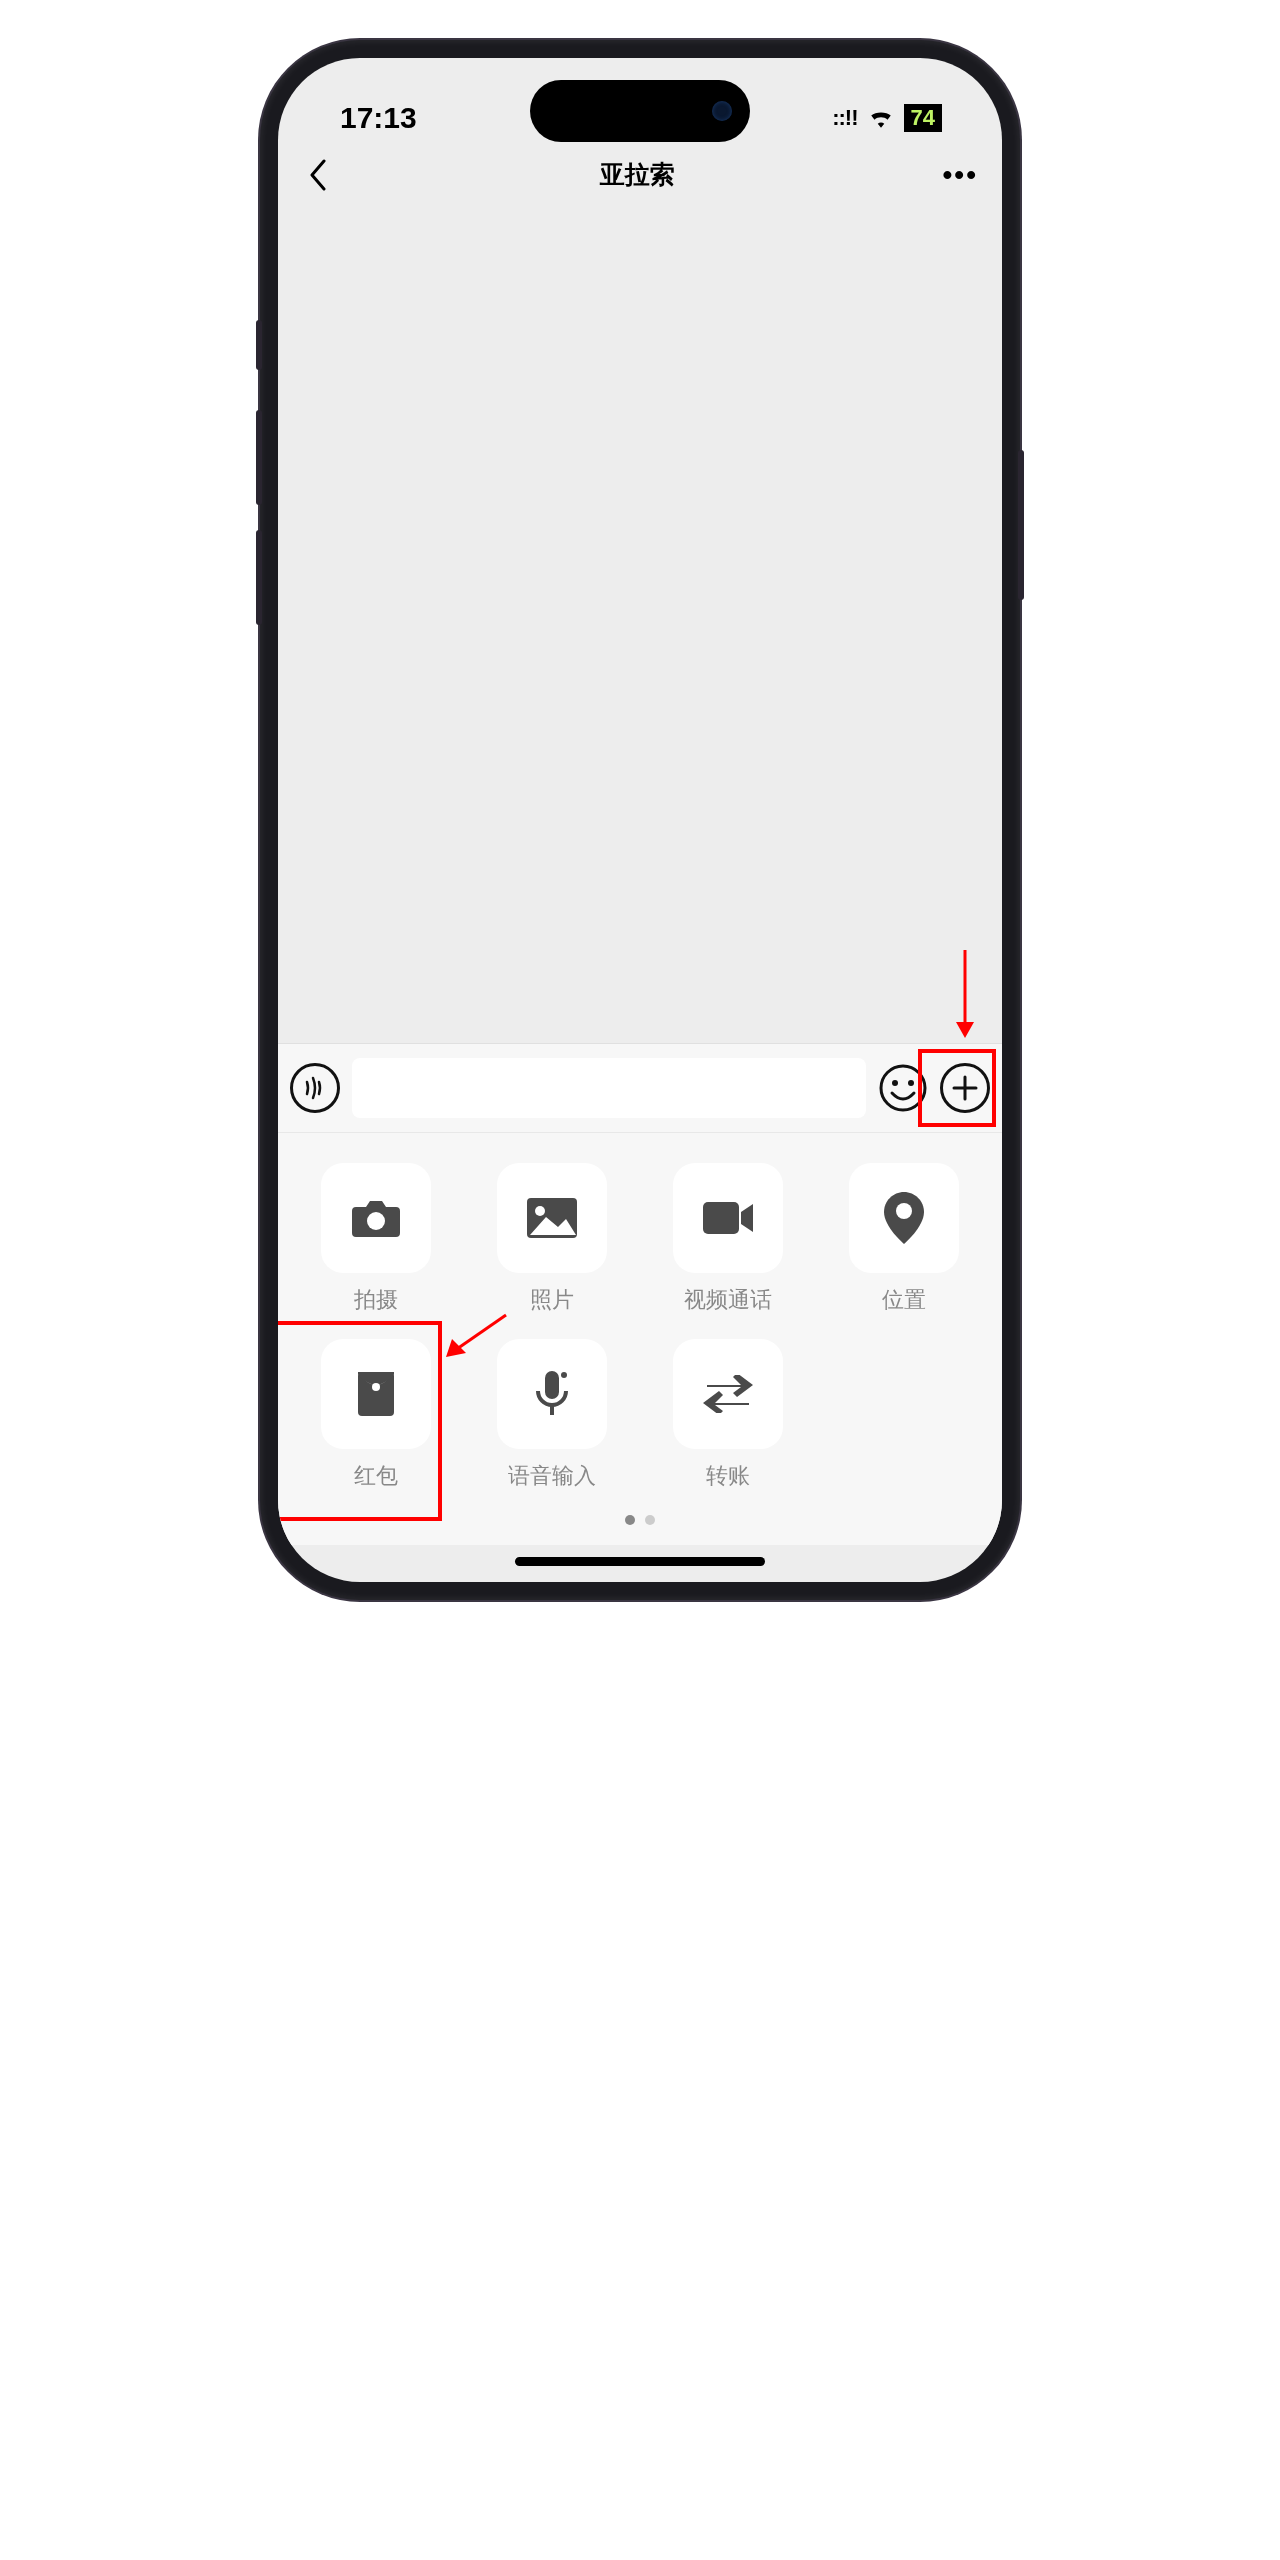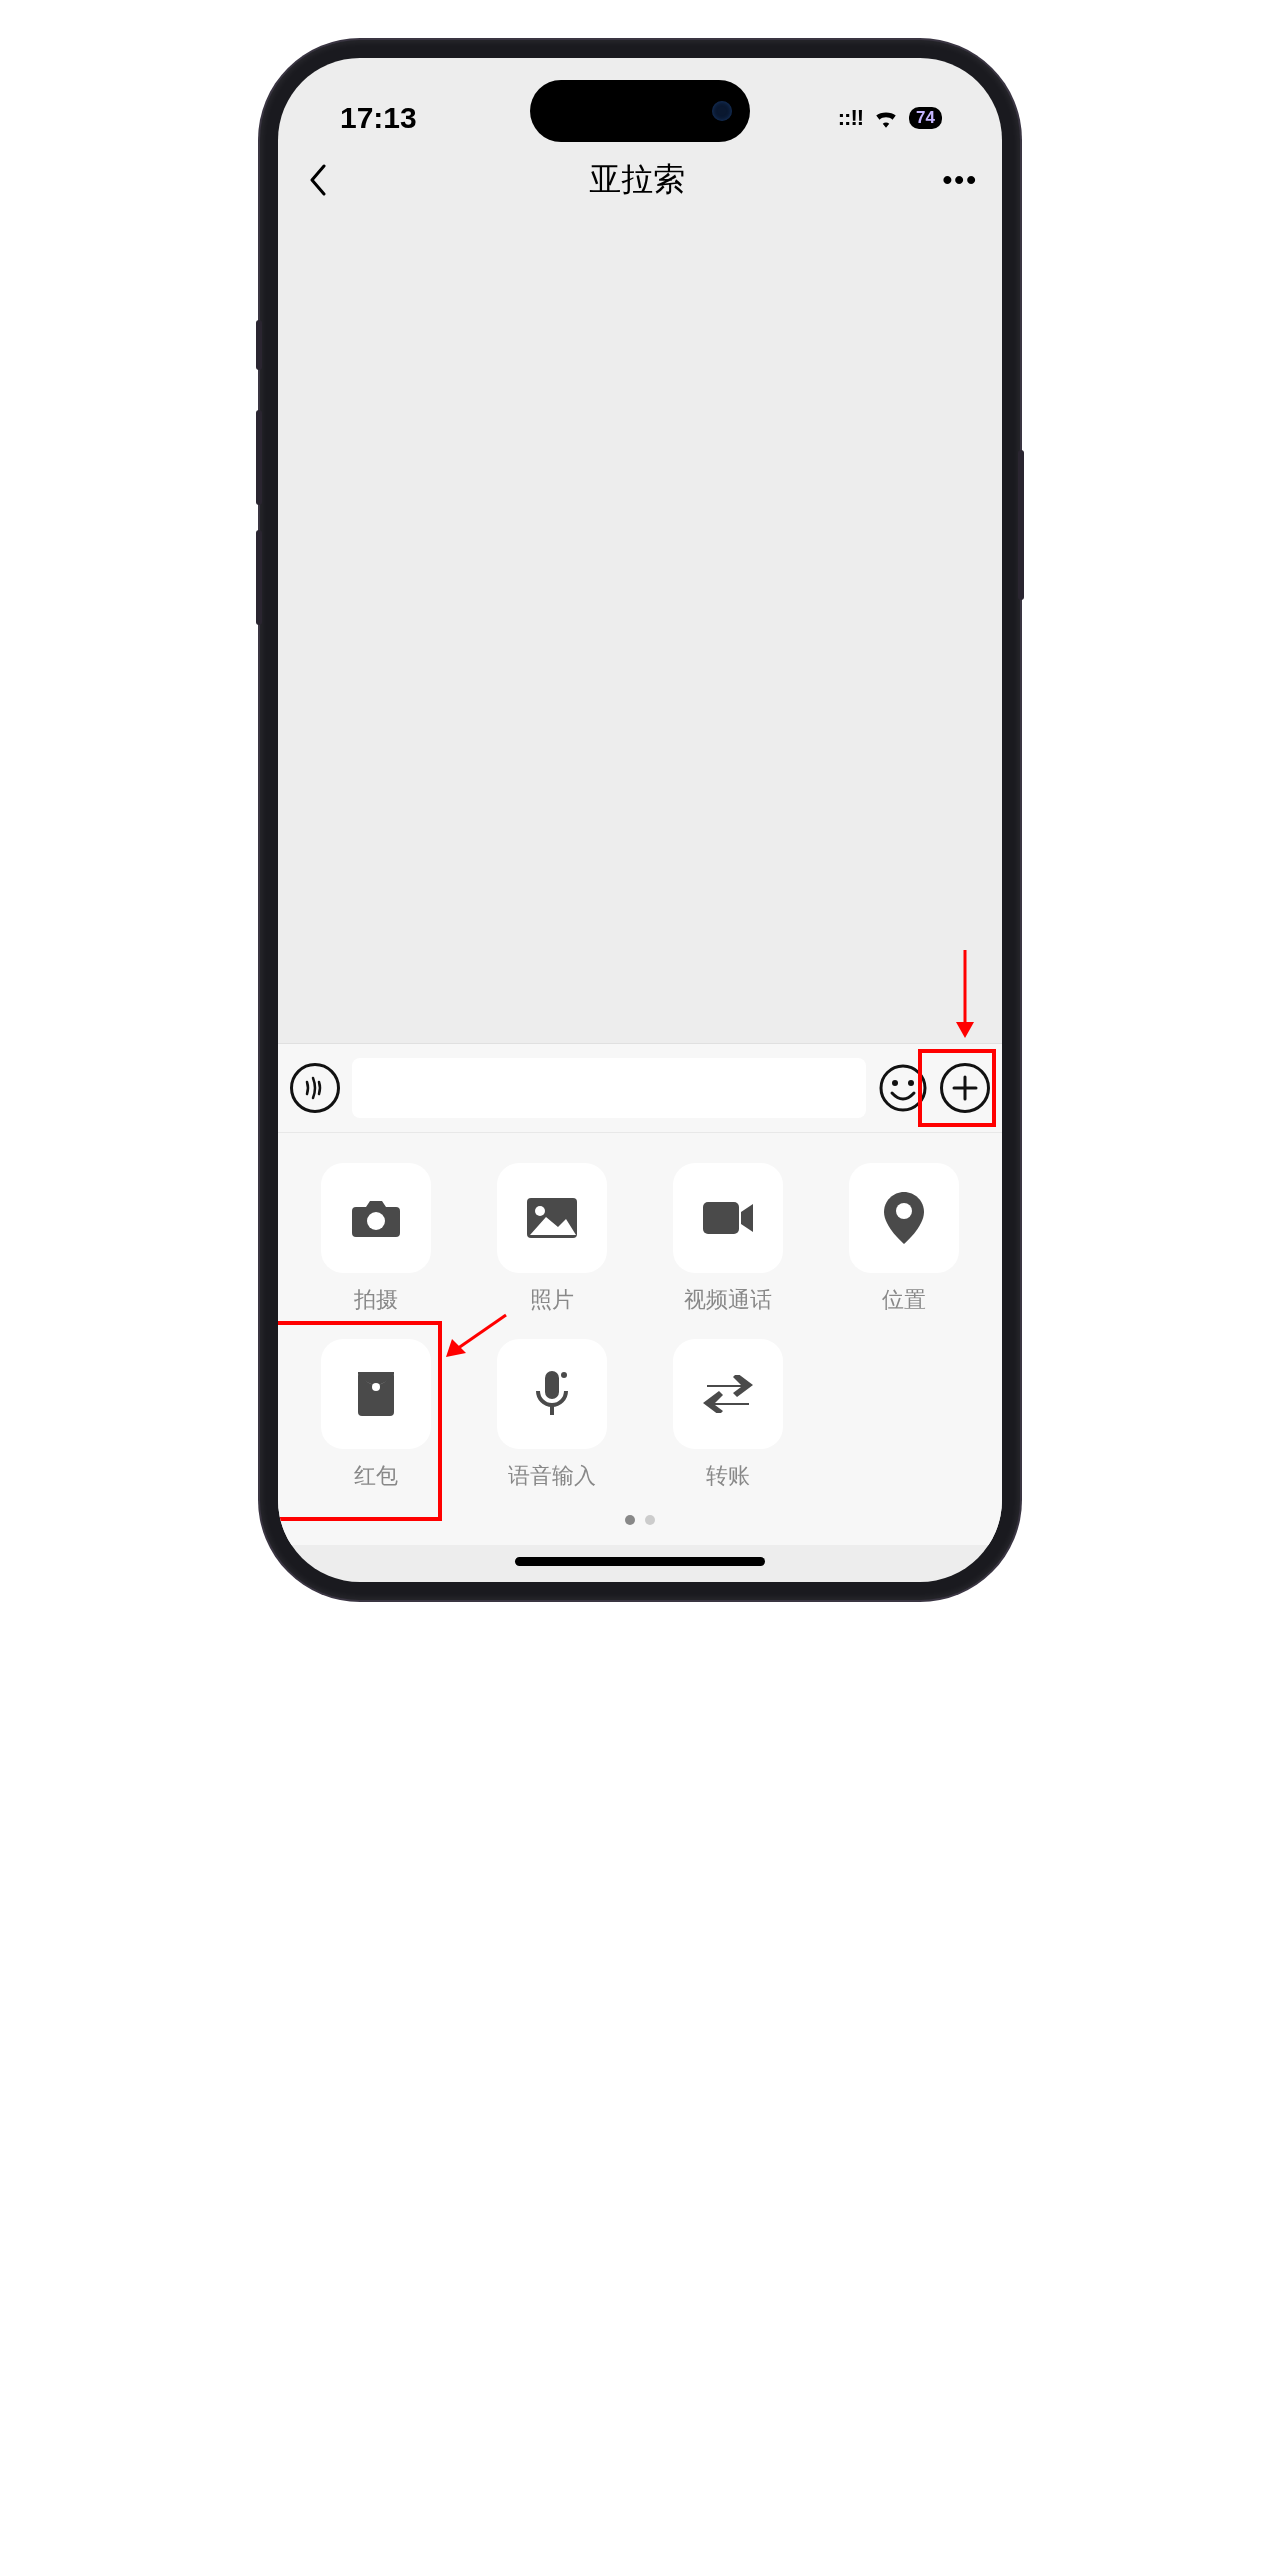--- a/index.html
+++ b/index.html
@@ -55,29 +55,29 @@
       align-items: center;
       justify-content: space-between;
       padding: 20px 60px 0;
       font-size: 30px;
       font-weight: 600;
       z-index: 5;
     }
     .status-right { display: flex; align-items: center; gap: 10px; }
     .signal-dual { font-weight:700; font-size:22px; letter-spacing:-1px; }
     .wifi-icon { width:26px; height:20px; }
-    .battery-pill { background:#000; color:#c4b5fd; border-radius:10px; padding:1px 7px; font-size:17px; font-weight:700; }
+    .battery-pill { background:#000; color:#bef264; border-radius:0; padding:1px 7px; font-size:22px; font-weight:700; }
     .nav-bar {
       padding: 100px 24px 16px;
       display: flex;
       align-items: center;
       justify-content: space-between;
     }
     .back-chevron { width:30px; height:30px; display:flex; align-items:center; justify-content:center; }
-    .chat-title { font-size: 32px; font-weight: 400; }
+    .chat-title { font-size: 25px; font-weight: 700; }
     .dots { font-size: 28px; letter-spacing: 2px; font-weight:700; }
     .chat-area { flex: 1; background: #ededed; }
     .input-bar {
       background: #f7f7f7;
       border-top: 1px solid #e0e0e0;
       padding: 14px 12px;
       display: flex;
       align-items: center;
       gap: 12px;
       position: relative;

